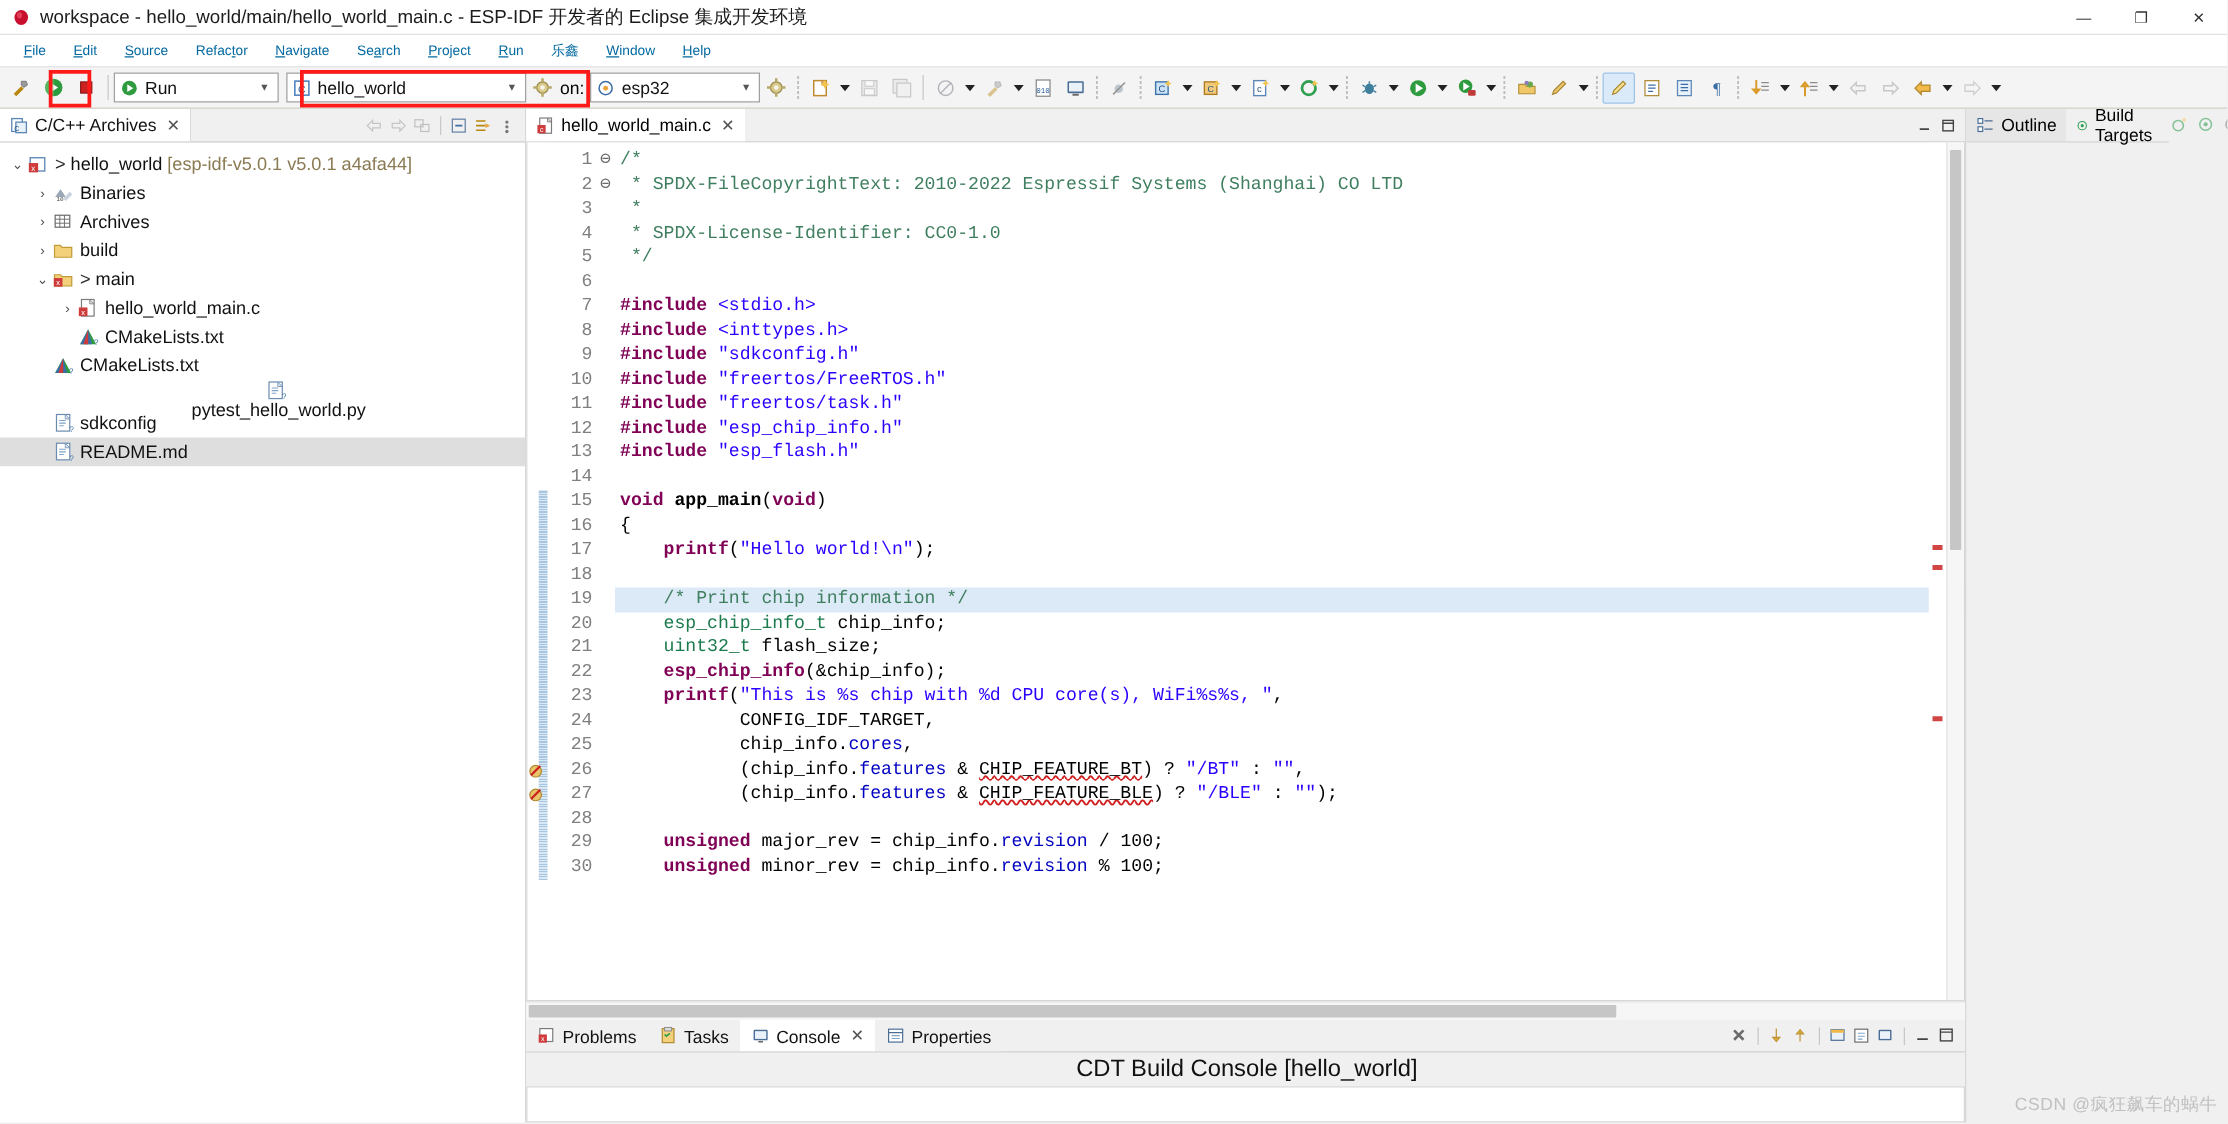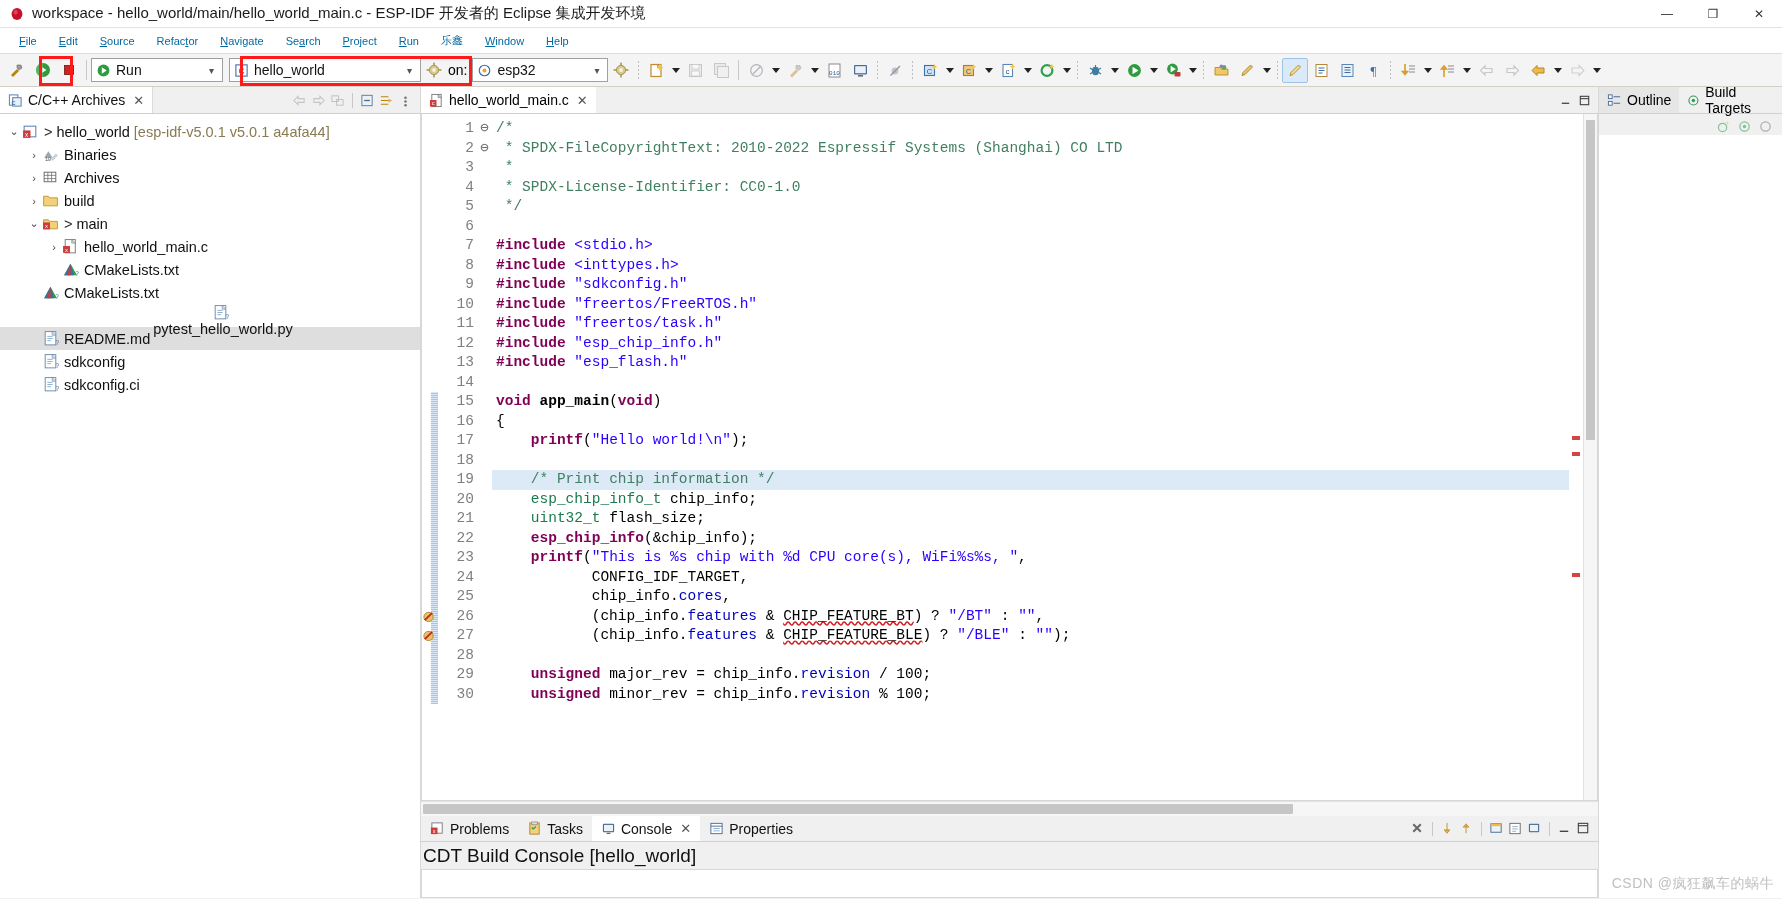--- a/index.html
+++ b/index.html
@@ -130,33 +130,33 @@
   .ovcol { position: absolute; right: 14px; top: 0; width: 14px; bottom: 0;
            background: #fff; }
   .ovmark { position: absolute; right: 3px; width: 8px; height: 4px;
             background: #d14545; }
   .hscrollwrap { height: 15px; background: #f6f6f6; border-top: 1px solid #e2e2e2;
                  position: relative; }
   .hthumb { position: absolute; left: 2px; width: 870px; top: 2px; bottom: 2px;
             background: #c6c6c6; border-radius: 1px; }
   
   .bottompane { height: 82px; background: #f0f0f0; display: flex;
-                flex-direction: column; }
+                flex-direction: column; text-align: center; }
   .contabs { height: 26px; display: flex; align-items: stretch;
              border-bottom: 1px solid #d0d0d0; }
   .contab { display: flex; align-items: center; gap: 5px; padding: 0 9px;
             font-size: 14px; color: #111; background: #f0f0f0; }
   .contab.active { background: #fff; }
   .con-tools { margin-left: auto; display: flex; align-items: center;
                gap: 2px; padding-right: 6px; }
   .contitle { font-size: 19px; padding: 3px 0 2px 2px; color: #111; }
   .conbody { flex: 1; background: #fff; border: 1px solid #d7d7d7; }
   
-  .rightpane { width: 184px; background: #f0f0f0; display: flex;
-               flex-direction: column; border-left: 1px solid #d8d8d8; }
+  .rightpane { width: 210px; background: #f0f0f0; display: flex;
+               flex-direction: row; border-left: 1px solid #d8d8d8; }
   .rtabs { height: 27px; display: flex; align-items: stretch;
            border-bottom: 1px solid #d0d0d0; }
   .rtab { display: flex; align-items: center; gap: 5px; padding: 0 8px;
           font-size: 14px; background: #e6e6e6; }
   .rtab.active { background: #e6e6e6; }
   .rtab.second { background: #f0f0f0; }
   .rtools { display: flex; justify-content: flex-end; gap: 4px;
             padding: 4px 8px 0 0; }
   .rbody { flex: 1; background: #fff; }
   .minbtns { display: flex; align-items: center; gap: 3px;
@@ -633,49 +633,39 @@
           <div class="row" style="padding-left: 26px; flex-direction: column;">
             <span class="tw"></span>
             <svg class="ficon" viewBox="0 0 16 16">
               <rect x="3" y="1.5" width="10" height="12.5" fill="#fff" stroke="#6a8cb0" stroke-width=".9"></rect>
               <path d="M9.6 1.5l3.4 3.4H9.6z" fill="#dbe6f1" stroke="#6a8cb0" stroke-width=".6"></path>
               <path d="M5 6h5M5 8h5M5 10h3.5" stroke="#7fa5c9" stroke-width=".8"></path>
               <text x="12.8" y="14.5" font-size="6" fill="#3a6ea5" font-family="Liberation Sans">?</text>
             </svg>
             <span>pytest_hello_world.py</span>
           </div>
-          <div class="row sel" style="padding-left: 26px;">
+          <div class="row" style="padding-left: 26px;">
             <span class="tw"></span>
             <svg class="ficon" viewBox="0 0 16 16">
               <rect x="3" y="1.5" width="10" height="12.5" fill="#fff" stroke="#6a8cb0" stroke-width=".9"></rect>
               <path d="M9.6 1.5l3.4 3.4H9.6z" fill="#dbe6f1" stroke="#6a8cb0" stroke-width=".6"></path>
               <path d="M5 6h5M5 8h5M5 10h3.5" stroke="#7fa5c9" stroke-width=".8"></path>
               <text x="12.8" y="14.5" font-size="6" fill="#3a6ea5" font-family="Liberation Sans">?</text>
             </svg>
-            <span>README.md</span>
-          </div>
-          <div class="row" style="padding-left: 26px;">
+            <span>sdkconfig</span>
+          </div>
+          <div class="row sel" style="padding-left: 26px;">
             <span class="tw"></span>
             <svg class="ficon" viewBox="0 0 16 16">
               <rect x="3" y="1.5" width="10" height="12.5" fill="#fff" stroke="#6a8cb0" stroke-width=".9"></rect>
               <path d="M9.6 1.5l3.4 3.4H9.6z" fill="#dbe6f1" stroke="#6a8cb0" stroke-width=".6"></path>
               <path d="M5 6h5M5 8h5M5 10h3.5" stroke="#7fa5c9" stroke-width=".8"></path>
               <text x="12.8" y="14.5" font-size="6" fill="#3a6ea5" font-family="Liberation Sans">?</text>
             </svg>
-            <span>sdkconfig</span>
-          </div>
-          <div class="row" style="padding-left: 26px;">
-            <span class="tw"></span>
-            <svg class="ficon" viewBox="0 0 16 16">
-              <rect x="3" y="1.5" width="10" height="12.5" fill="#fff" stroke="#6a8cb0" stroke-width=".9"></rect>
-              <path d="M9.6 1.5l3.4 3.4H9.6z" fill="#dbe6f1" stroke="#6a8cb0" stroke-width=".6"></path>
-              <path d="M5 6h5M5 8h5M5 10h3.5" stroke="#7fa5c9" stroke-width=".8"></path>
-              <text x="12.8" y="14.5" font-size="6" fill="#3a6ea5" font-family="Liberation Sans">?</text>
-            </svg>
-            <span>sdkconfig.ci</span>
+            <span>README.md</span>
           </div>
         </div>
     </div>
 
     <div class="centerpane">
       <div class="edtabrow">
         <div class="edtab">
           <svg width="15" height="15" viewBox="0 0 16 16">
             <rect x="3" y="1.5" width="10" height="13" fill="#fff" stroke="#7a7a7a" stroke-width="1"></rect>
             <path d="M9.6 1.5L13 4.9H9.6z" fill="#d8d8d8" stroke="#7a7a7a" stroke-width=".7"></path>

